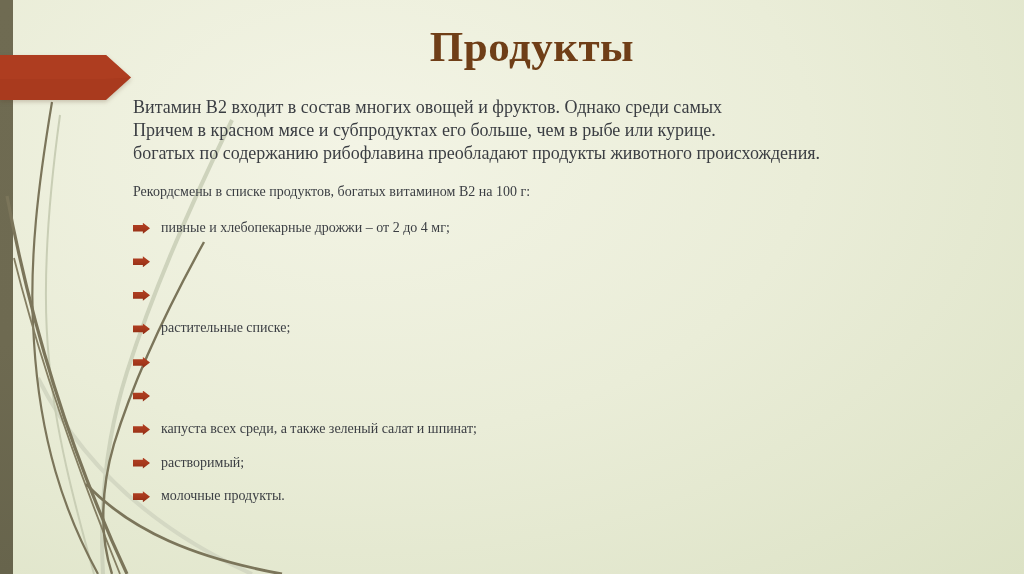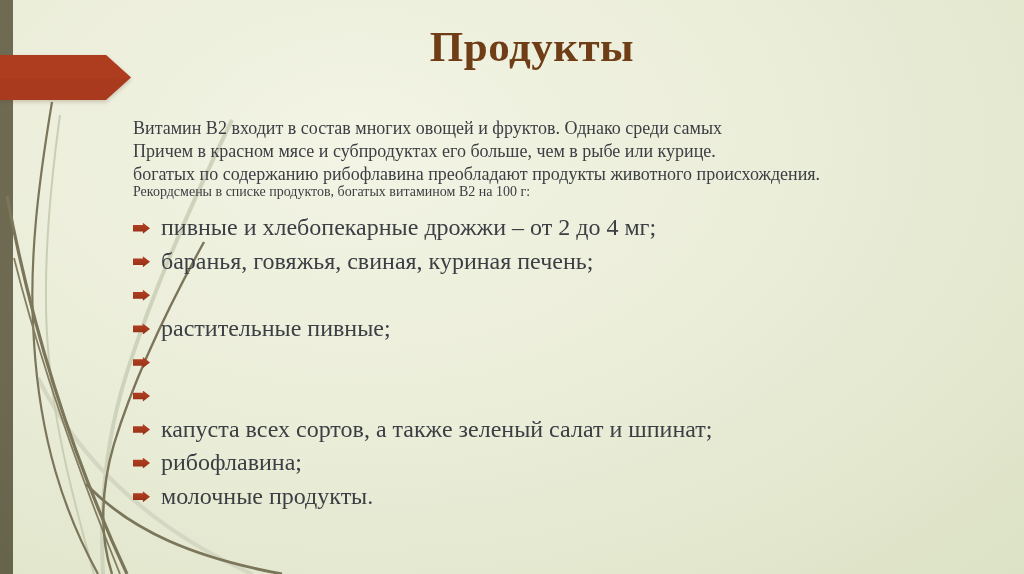--- a/index.html
+++ b/index.html
@@ -14,36 +14,36 @@
   }
   .curves { position:absolute; left:0; top:0; pointer-events:none; }
   .red-arrow { position:absolute; left:0; top:0; filter:drop-shadow(0 2px 2px rgba(90,60,40,.25)); }
   .title {
     position:absolute; top:22px; left:0; width:100%; margin:0;
     padding-left:40px; box-sizing:border-box; text-align:center;
     font-weight:bold; font-size:43px; letter-spacing:.5px; color:#6f3e17;
   }
   .intro {
     position:absolute; left:133px; top:96px;
-    font-size:18px; line-height:23px; color:#3b3e43; white-space:nowrap;margin-top:21px;
+    font-size:18px; line-height:23px; color:#3b3e43; white-space:nowrap;
   }
   .list-heading {
     position:absolute; left:133px; top:184px;
     font-size:14px; color:#3b3e43; white-space:nowrap;
   }
   .bullets {
     position:absolute; left:133px; top:211px; margin:0; padding:0; list-style:none;
   }
   .bullets li { display:flex; align-items:center; height:33.55px; white-space:nowrap; }
   .bullet-arrow {
     flex:none; width:17px; height:11px; margin-right:11px; margin-top:1px;
     background:linear-gradient(180deg,#b24023 0%,#a5381c 55%,#8f2d14 100%);
     clip-path:polygon(0 20%, 58% 20%, 58% 0, 100% 50%, 58% 100%, 58% 80%, 0 80%);
   }
-  .bullet-text { font-size:24px; color:#3b3e43; }
+  .bullet-text { font-size:14px; color:#3b3e43; }
 </style>
 </head>
 <body>
 
 <div class="slide">
 
   <div class="left-strip"></div>
 
   <svg class="curves" width="300" height="574" viewBox="0 0 300 574" fill="none">
     <path d="M232,120 C188,210 150,300 127,372 C108,432 99,502 103,574" stroke="#ced3bc" stroke-width="4"></path>
@@ -71,42 +71,41 @@
 
   <div class="list-heading">Рекордсмены в списке продуктов, богатых витамином В2 на 100 г:</div>
 
   <ul class="bullets" id="bullets">
       <li>
         <span class="bullet-arrow"></span>
         <span class="bullet-text">пивные и хлебопекарные дрожжи – от 2 до 4 мг;</span>
       </li>
       <li>
         <span class="bullet-arrow"></span>
-        <span class="bullet-text">баранья, говяжья, свиная, куриная печень;</span>
       </li>
       <li>
         <span class="bullet-arrow"></span>
       </li>
       <li>
         <span class="bullet-arrow"></span>
-        <span class="bullet-text">растительные пивные;</span>
+        <span class="bullet-text">растительные списке;</span>
       </li>
       <li>
         <span class="bullet-arrow"></span>
       </li>
       <li>
         <span class="bullet-arrow"></span>
       </li>
       <li>
         <span class="bullet-arrow"></span>
-        <span class="bullet-text">капуста всех сортов, а также зеленый салат и шпинат;</span>
+        <span class="bullet-text">капуста всех среди, а также зеленый салат и шпинат;</span>
       </li>
       <li>
         <span class="bullet-arrow"></span>
-        <span class="bullet-text">рибофлавина;</span>
+        <span class="bullet-text">растворимый;</span>
       </li>
       <li>
         <span class="bullet-arrow"></span>
         <span class="bullet-text">молочные продукты.</span>
       </li>
     </ul>
 
 </div>
 
 </body></html>

